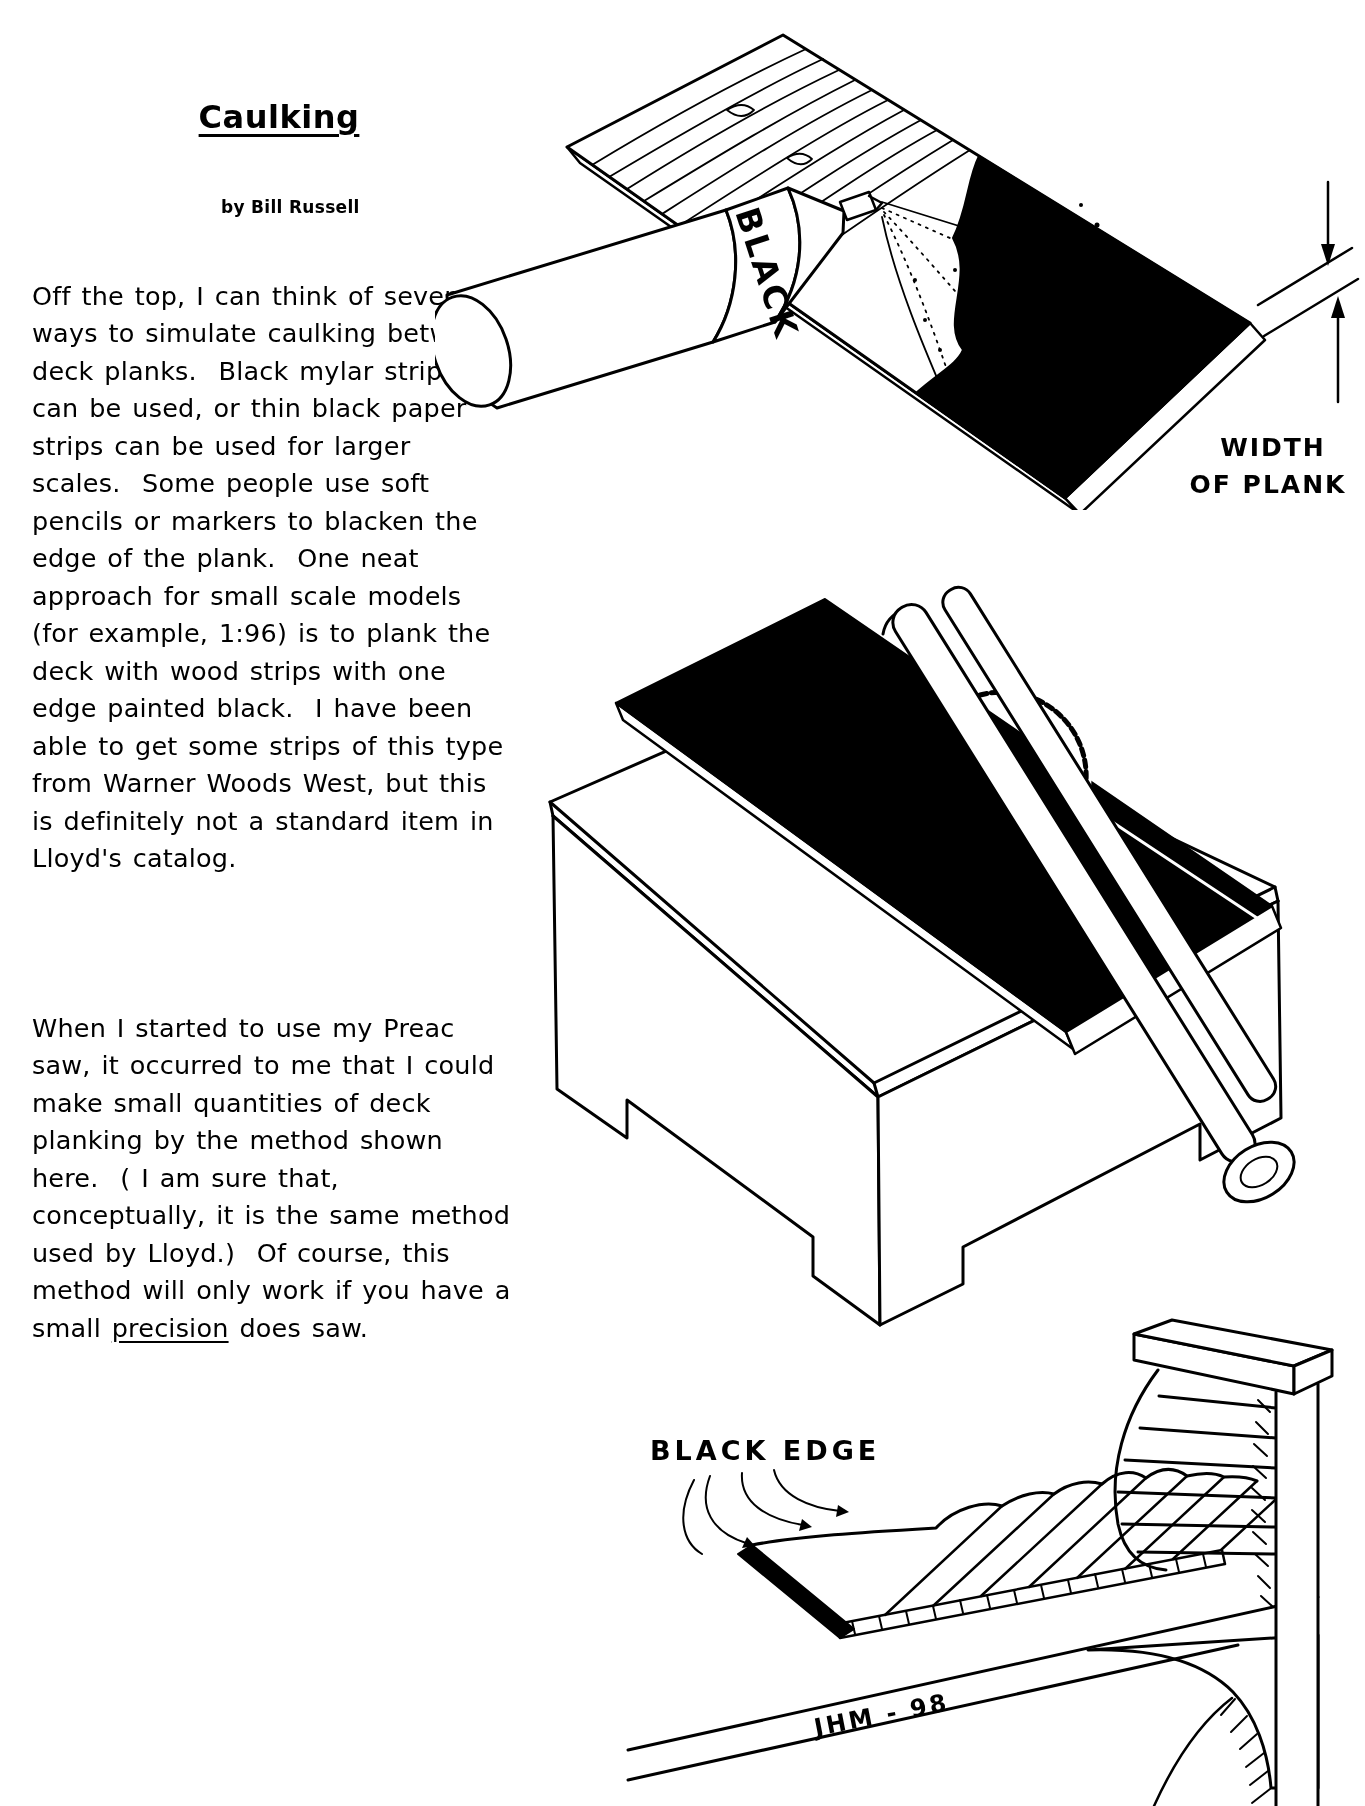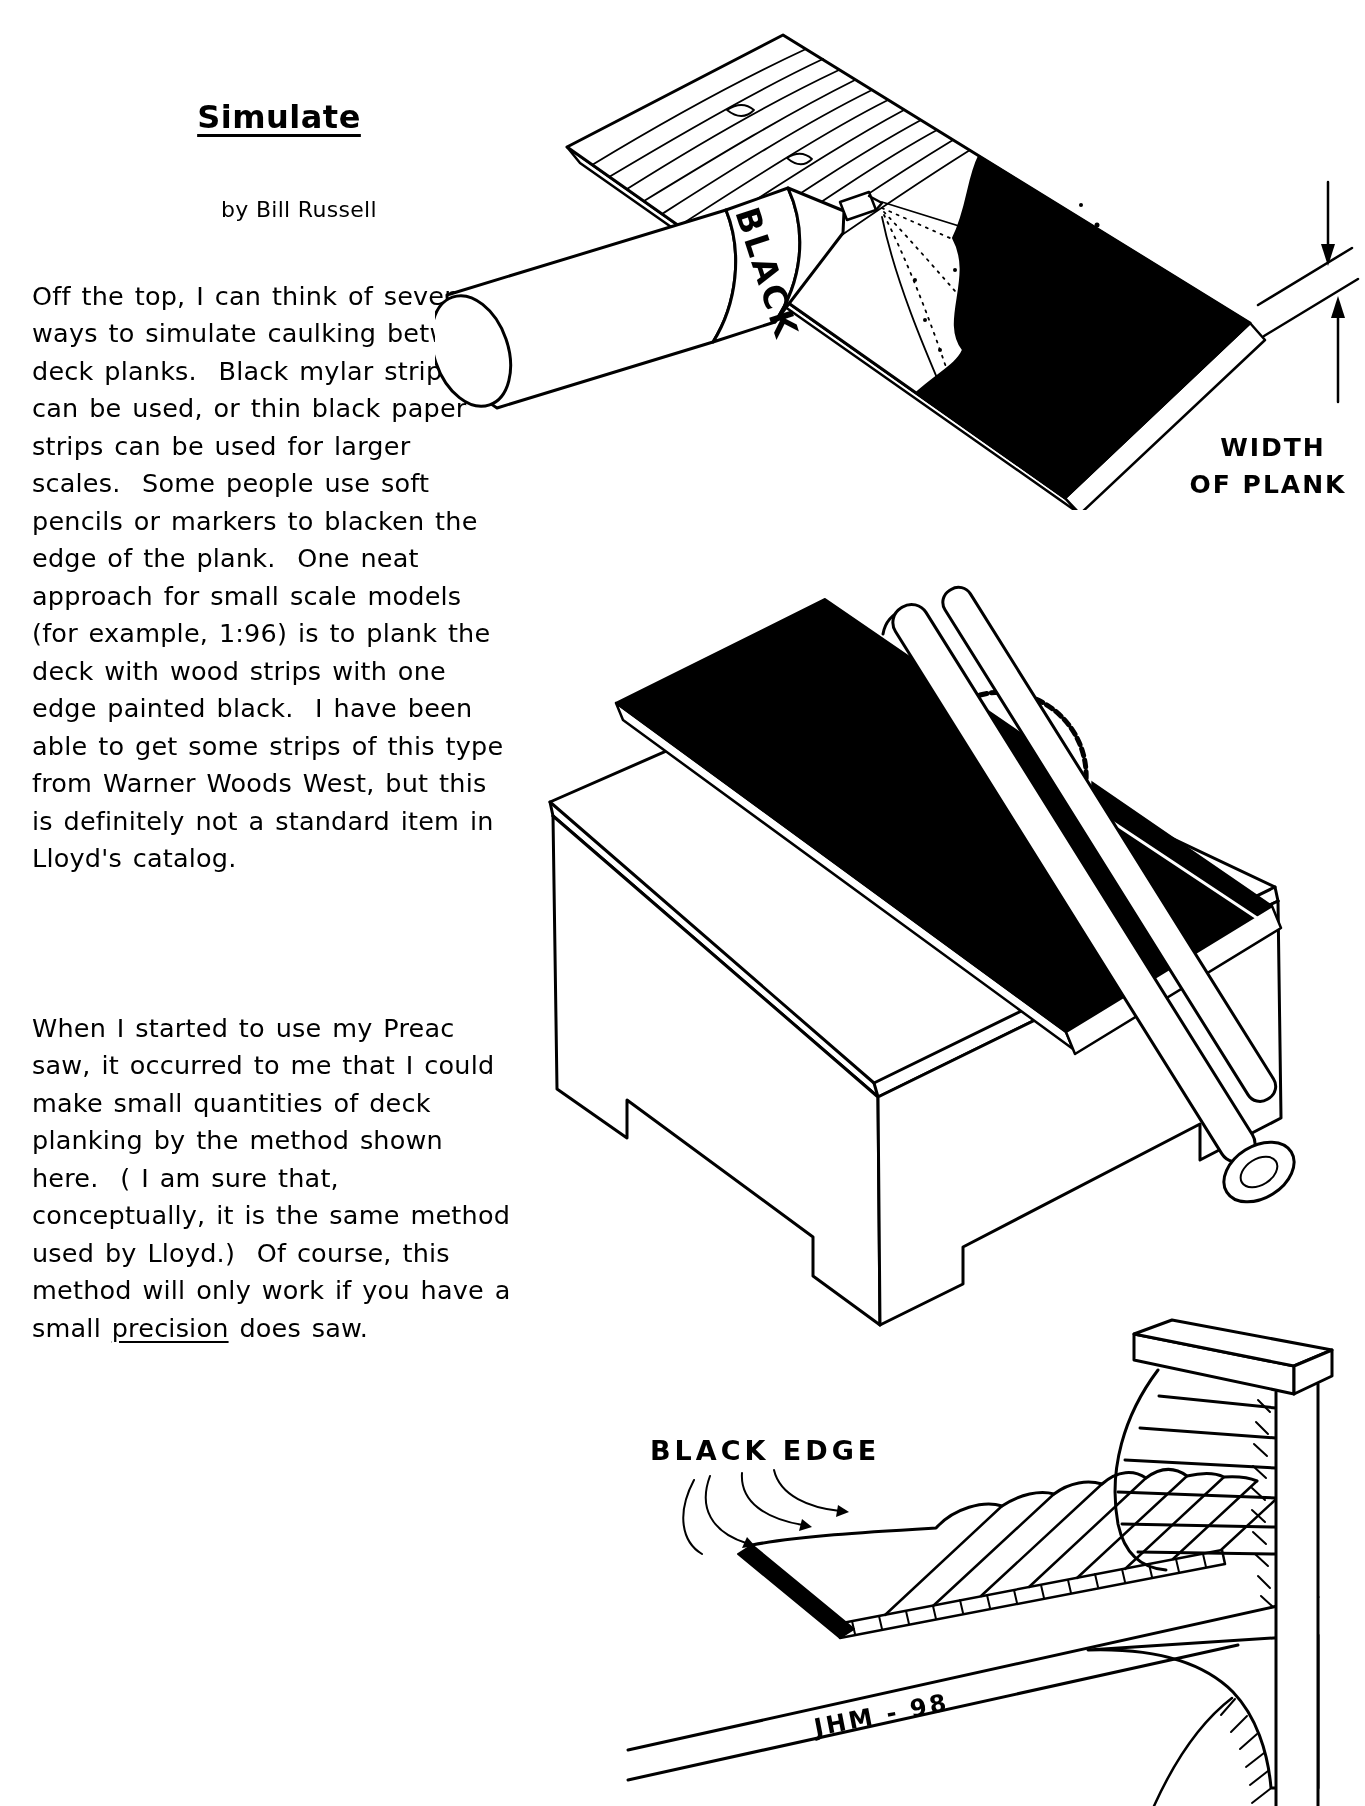--- a/index.html
+++ b/index.html
@@ -2,37 +2,37 @@
 <html><head>
 <meta charset="utf-8">
 <style>
   html,body{margin:0;padding:0;background:#e8e8e8;}
   .page{position:relative;width:1365px;height:1806px;background:#ffffff;
         font-family:"DejaVu Sans",sans-serif;color:#000;overflow:hidden;margin:0 auto;}
   .title{position:absolute;left:58px;top:94px;width:442px;text-align:center;
          font-weight:700;font-size:32px;line-height:47px;}
   .title .t-line{display:block;text-decoration:underline;text-underline-offset:6px;
          text-decoration-thickness:2.5px;letter-spacing:0.5px;}
-  .byline{position:absolute;left:221px;top:197px;font-size:22px;font-weight:400;letter-spacing:0.3px;}
+  .byline{position:absolute;left:221px;top:197px;font-size:17px;font-weight:700;letter-spacing:0.3px;}
   .para{position:absolute;left:32px;font-size:25.5px;line-height:37.5px;letter-spacing:0.2px;
         word-spacing:2.5px;white-space:pre-wrap;font-weight:500;}
   #p1{top:252px;width:472px;}
   #p2{top:984px;width:484px;}
   #p3{top:1382px;width:506px;}
   .u{text-decoration:underline;text-underline-offset:4px;margin-top:18px;}
   svg{position:absolute;}
   .ill-label{font-family:"DejaVu Sans",sans-serif;font-weight:700;}
 </style>
 </head>
 <body>
 
 <div class="page">
 
   <div class="title">
-    <span class="t-line">Simulate</span>
+    <span class="t-line">Caulking</span>
   </div>
   <div class="byline">by Bill Russell</div>
 
   <p class="para" id="p1">Off the top, I can think of several ways to simulate caulking between deck planks.  Black mylar strips can be used, or thin black paper strips can be used for larger scales.  Some people use soft pencils or markers to blacken the edge of the plank.  One neat approach for small scale models (for example, 1:96) is to plank the deck with wood strips with one edge painted black.  I have been able to get some strips of this type from Warner Woods West, but this is definitely not a standard item in Lloyd's catalog.</p>
   <p class="para" id="p2"><span>When I started to use my Preac saw, it occurred to me that I could make small quantities of deck planking by the method shown here.  ( I am sure that, conceptually, it is the same method used by Lloyd.)  Of course, this method will only work if you have a small </span><span class="u">precision</span><span> does saw.</span></p>
 
   <svg style="left:435px;top:20px;" width="930" height="490" viewBox="0 0 930 490">
     <g stroke="#000" stroke-linejoin="round" stroke-linecap="round" fill="none">
 
       <path d="M132,127 L630,478 L645,494 L145,143 Z" fill="#fff" stroke-width="2.5"></path>

